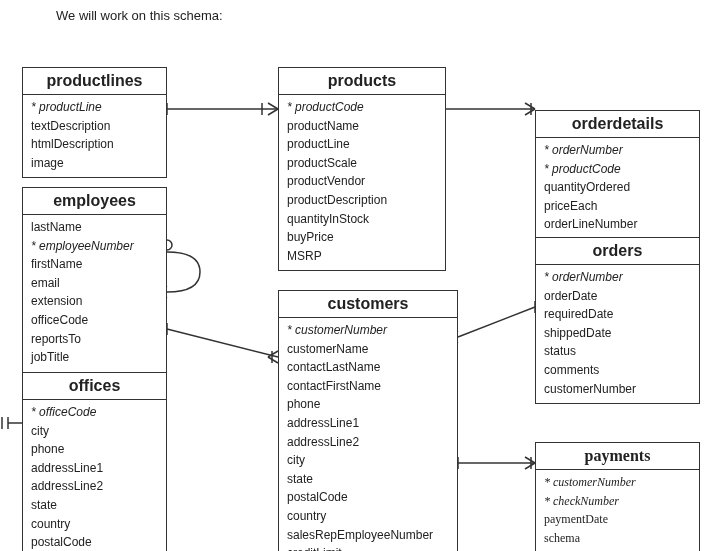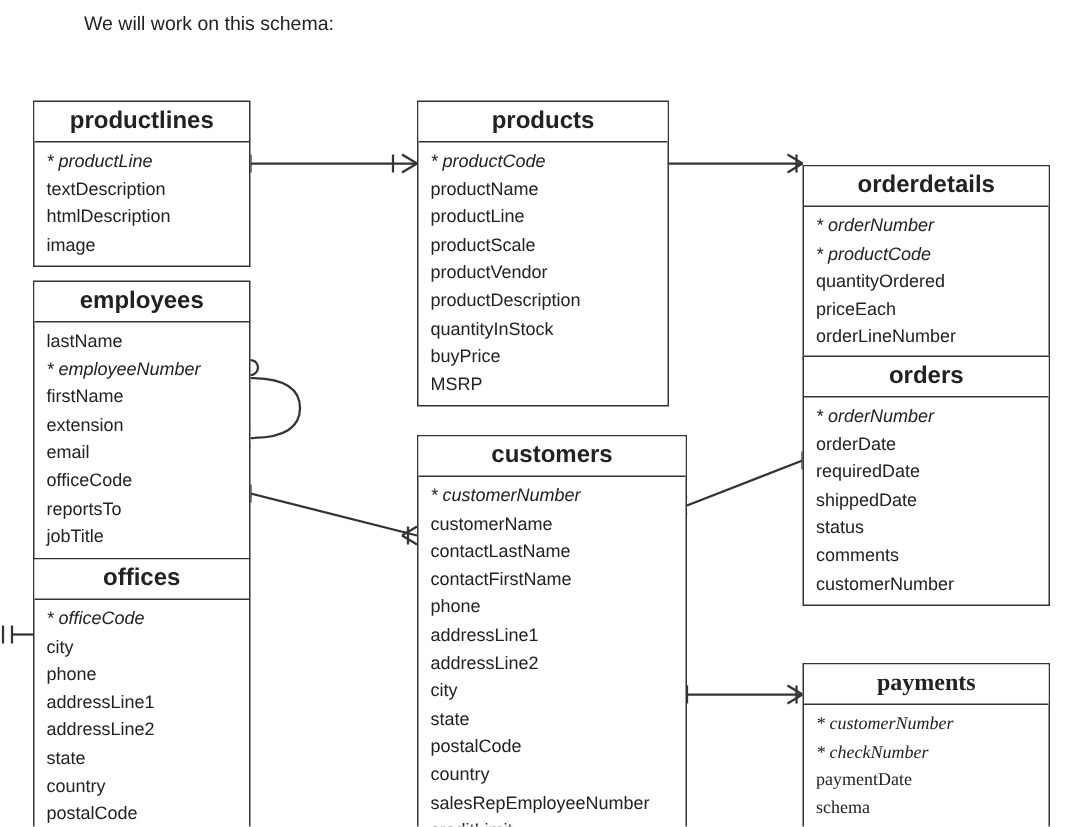--- a/index.html
+++ b/index.html
@@ -174,22 +174,22 @@
       <span class="field">orderLineNumber</span>
     </div>
   </div>
 
   <div class="table-box" style="left:22px; top:160px; width:145px;">
     <div class="table-header">employees</div>
     <div class="table-body">
       <span class="field">lastName</span>
       <span class="field pk">* employeeNumber</span>
       <span class="field">firstName</span>
+      <span class="field">email</span>
       <span class="field">extension</span>
-      <span class="field">email</span>
       <span class="field">officeCode</span>
       <span class="field">reportsTo</span>
       <span class="field">jobTitle</span>
     </div>
   </div>
 
   <div class="table-box" style="left:535px; top:210px; width:165px;">
     <div class="table-header">orders</div>
     <div class="table-body">
       <span class="field pk">* orderNumber</span>

